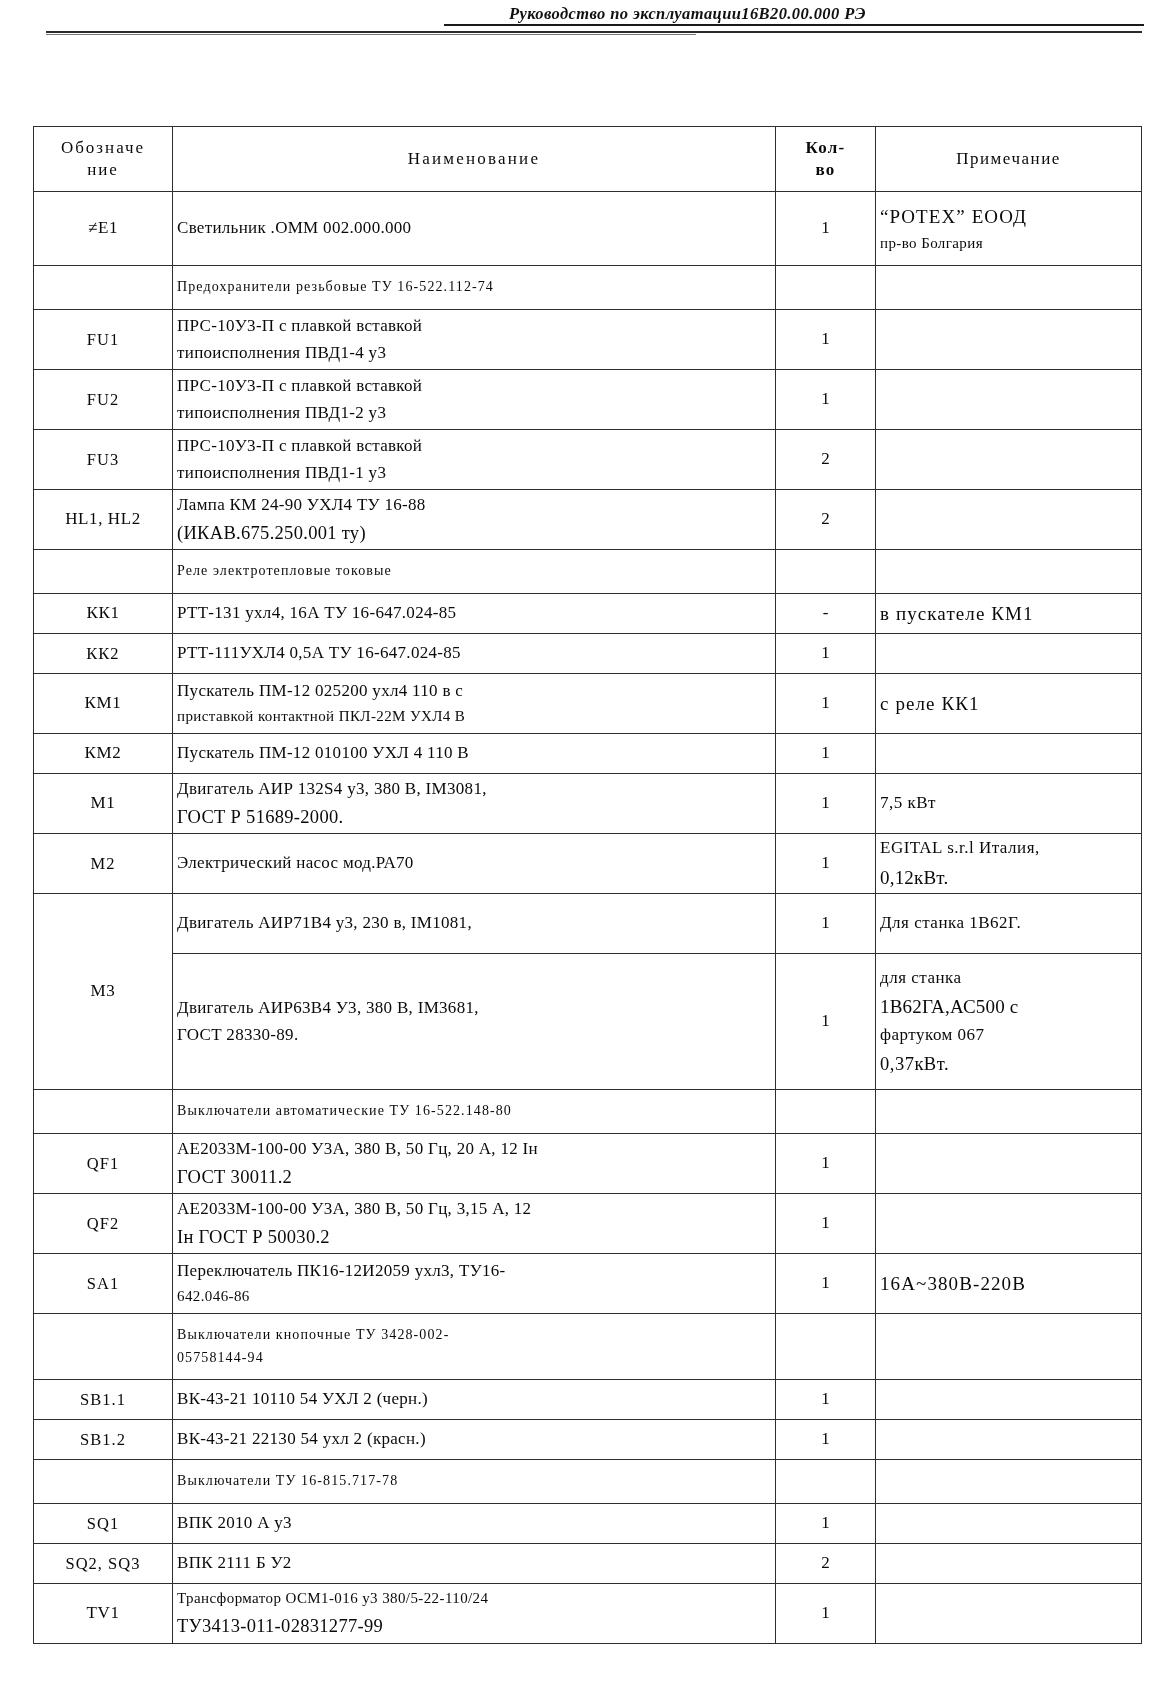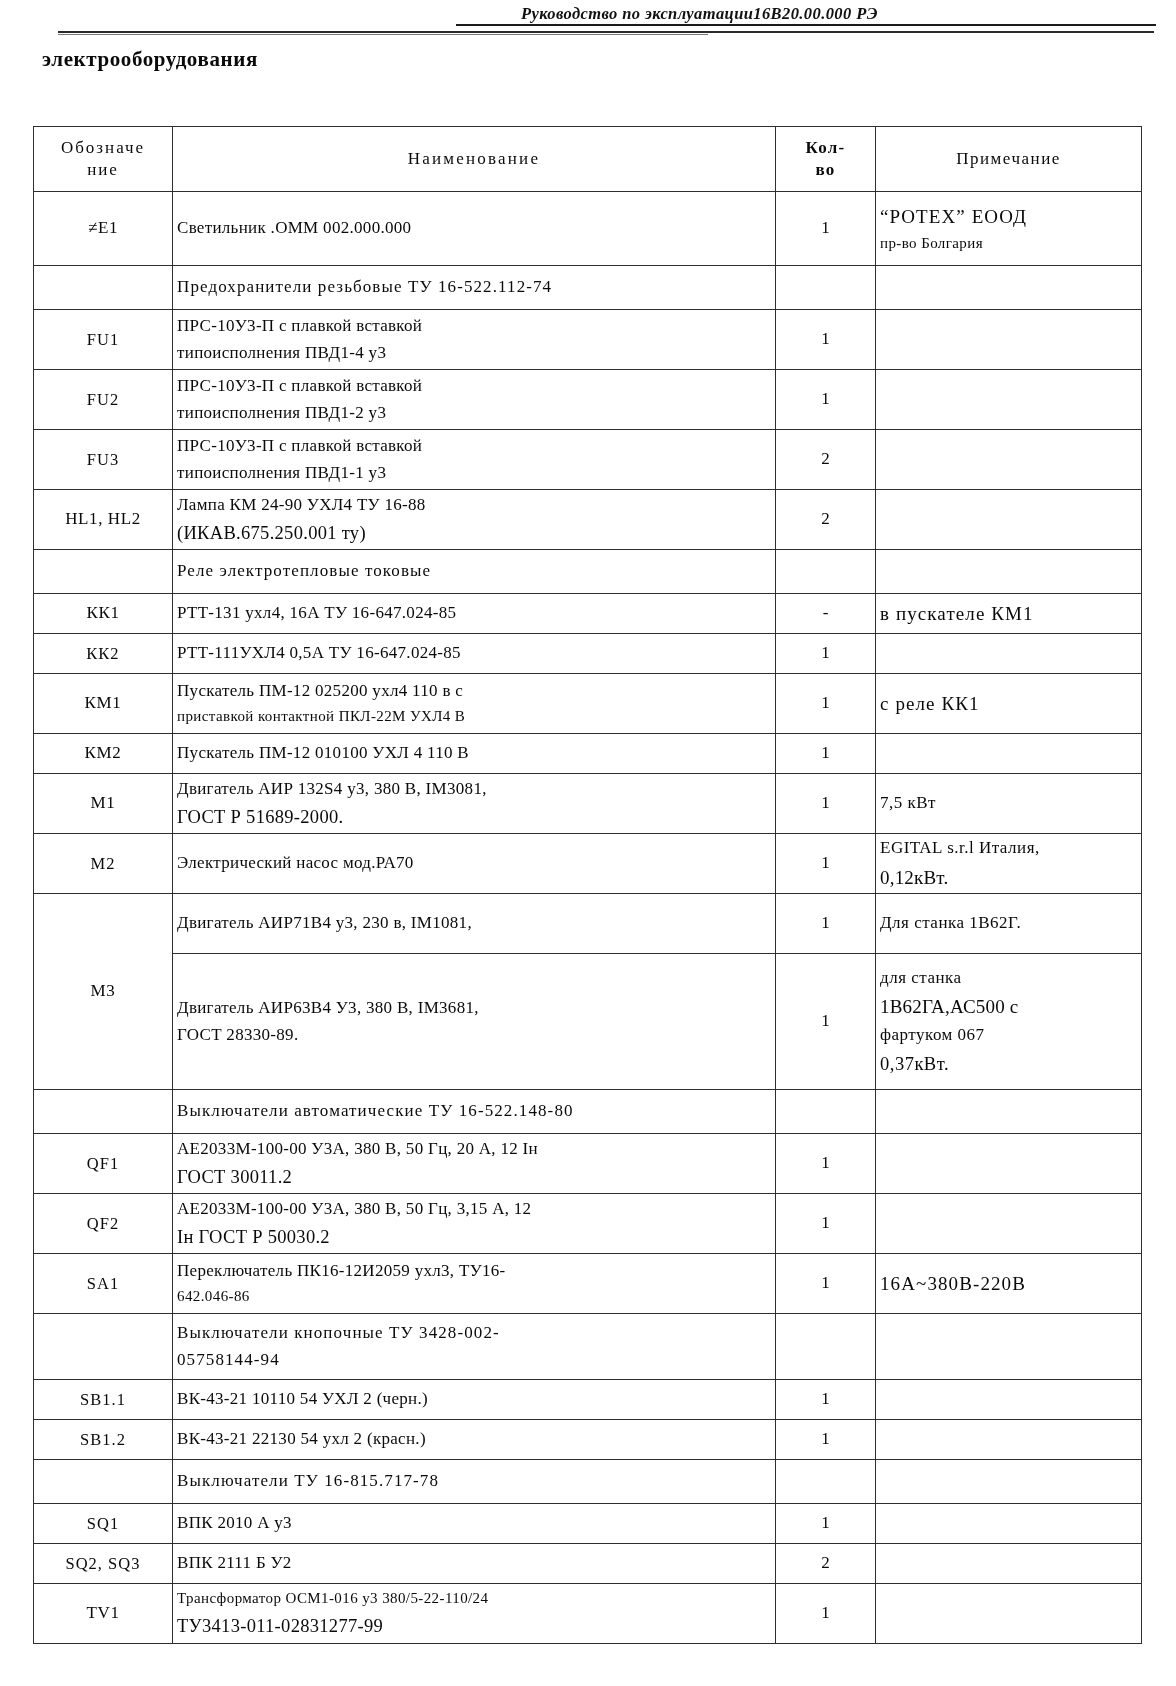--- a/index.html
+++ b/index.html
@@ -14,21 +14,21 @@
     position: relative;
     font-family: "Liberation Serif", "DejaVu Serif", serif;
     color: #0a0a0a;
     overflow: hidden;
   }
 
   
   .page-header {
     position: absolute;
     top: 0;
-    left: 16px;
+    left: 4px;
     width: 1111px;
     height: 36px;
   }
   .header-text {
     position: absolute;
     left: 505px;
     top: 4px;
     font-family: "Liberation Serif", "DejaVu Serif", serif;
     font-style: italic;
     font-weight: bold;
@@ -142,21 +142,21 @@
 
   .nm { display: block; }
   .nm.l2 { margin-top: 5px; }
 
   
   .big  { font-size: 19px; letter-spacing: 0.2px; }
   .sm   { font-size: 15px; letter-spacing: 0.4px; }
   .md   { font-size: 18.5px; }
 
   tr.group td.c-name {
-    font-size: 17px;
+    font-size: 14px;
     letter-spacing: 1.1px;
   }
   tr.group td.c-desig,
   tr.group td.c-qty,
   tr.group td.c-note { }
 
   .row-tall   { height: 74px; }
   .row-mid    { height: 60px; }
   .row-short  { height: 40px; }
   .row-group  { height: 44px; }
@@ -165,21 +165,20 @@
 <body>
 
 <div class="page-header">
   <div class="header-text">Руководство    по   эксплуатации16В20.00.000   РЭ</div>
   <div class="header-rule-top"></div>
   <div class="header-rule-bottom"></div>
   <div class="header-rule-bottom2"></div>
 </div>
 
 <div class="caption">
-  <span class="line2">электрооборудования</span>
 </div>
 
 <div class="table-wrap">
   <table class="elements">
     <colgroup>
       <col class="c1">
         <col class="c2">
         <col class="c3">
         <col class="c4">
     </colgroup>

